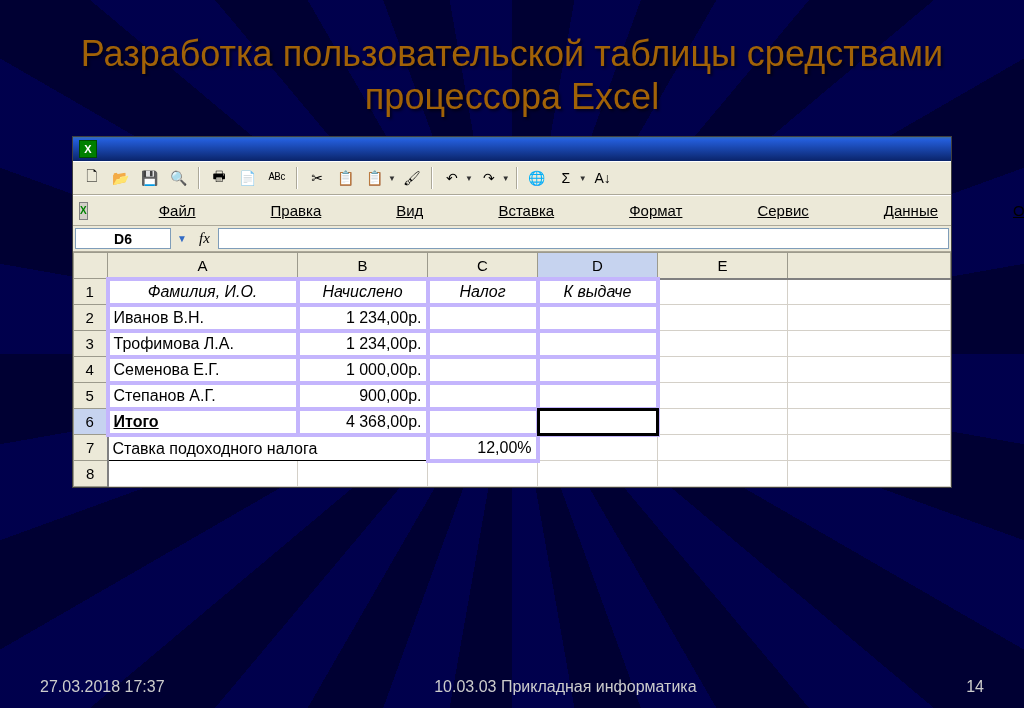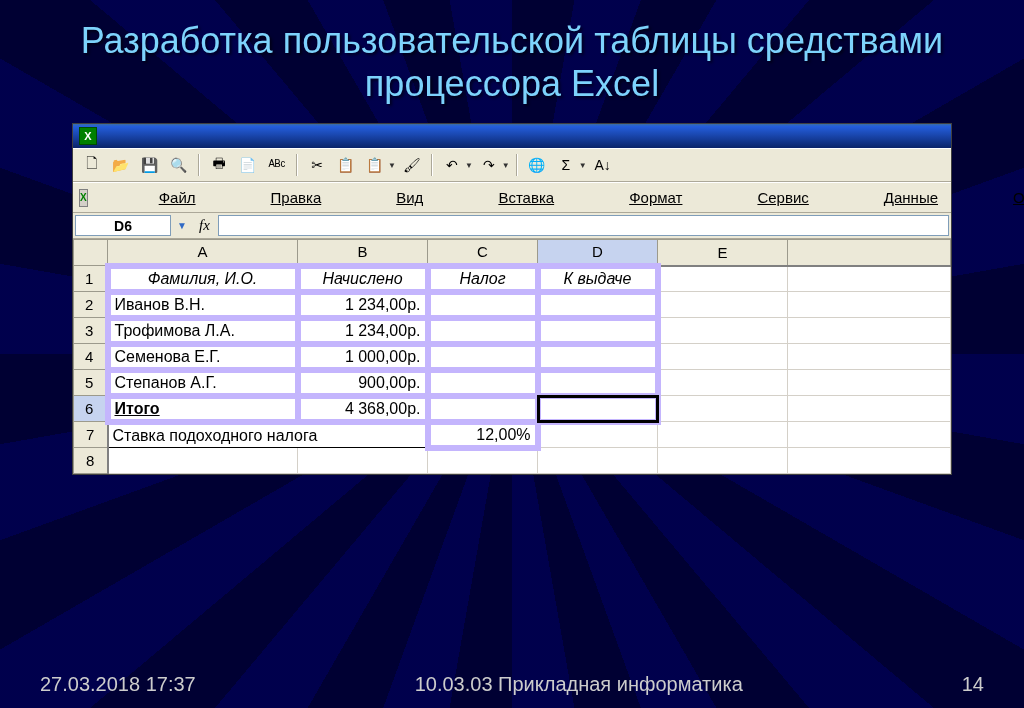--- a/index.html
+++ b/index.html
@@ -13,33 +13,33 @@
   .sunburst {
     position: absolute; inset: 0;
     background:
       repeating-conic-gradient(from 0deg at 50% 50%,
         #000033 0deg 10deg, #000066 10deg 20deg);
     opacity: 0.5;
     z-index: 0;
   }
   .slide { position: relative; z-index: 1; width: 100%; height: 100%; }
   .title {
-    color: #7dd3fc; text-align: center;
-    font-size: 36px; padding: 19px 40px 18px;
+    color: #a16207; text-align: center;
+    font-size: 36px; padding: 32px 40px 18px;
     text-shadow: 2px 2px 3px rgba(0,0,0,0.6);
     line-height: 1.2;
   }
   .caption {
     color: #fff; text-align: center;
     font-size: 26px; margin-top: 8px;
   }
   .footer {
     position: absolute; bottom: 12px; left: 0; right: 0;
     display: flex; justify-content: space-between;
-    color: #ccc; font-size: 20px; padding: 0 40px;
+    color: #ccc; font-size: 16px; padding: 0 40px;
   }
 
   
   .excel {
     width: 880px; margin: 0 auto;
     background: #ece9d8;
     border: 1px solid #404040;
     font-family: Tahoma, Arial, sans-serif;
     font-size: 14px;
   }
@@ -126,21 +126,21 @@
     border: 1px solid #9c9a8c;
     text-align: center; font-size: 15px;
   }
   .sheet th.colh { border-bottom: 2px solid #808080; }
   .sheet th.rowh { border-right: 2px solid #808080; text-align: center; width: 34px; }
   .sheet th.corner { width: 34px; }
   th.selcol { background: #c6d3ef; }
   th.selrow { background: #c6d3ef; }
 
   
-  .data td { border: 6px solid #c4b5fd; }
+  .data td { border: 4px solid #c4b5fd; }
   .outside td { border: 1px solid #d4d0c8; }
   .hdr-row td { font-style: italic; text-align: center; }
   .num { text-align: right; }
   .bold { font-weight: bold; text-decoration: underline; }
   .active-cell {
     outline: 3px solid #000; outline-offset: -2px;
     position: relative;
   }
   col.cA { width: 190px; }
   col.cB { width: 130px; }

